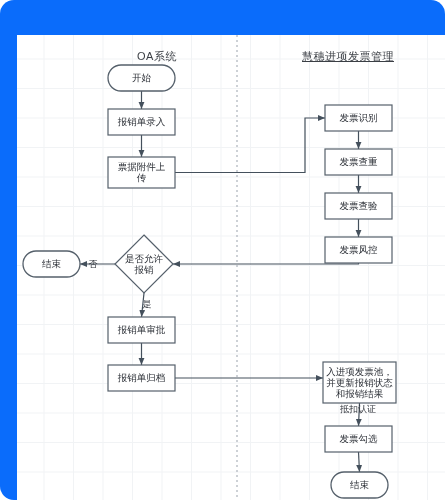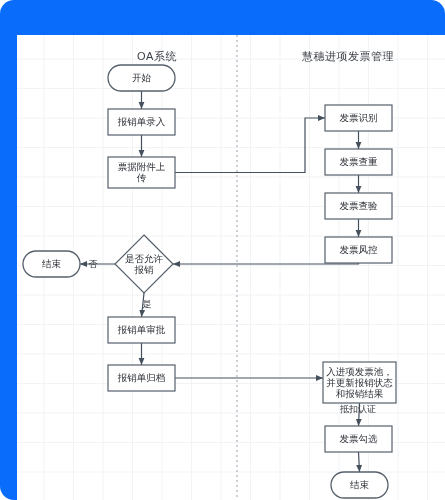--- a/index.html
+++ b/index.html
@@ -66,21 +66,21 @@
 </style>
 </head>
 <body>
 
 <div id="app">
   <div class="frame"></div>
 
   <div class="canvas">
 
     <div class="lane-title" id="lane-0" style="left: 120px; top: 14px;">OA系统</div>
-    <div class="lane-title" id="lane-1" style="left: 285px; top: 14px;">慧穗进项发票管理</div>
+    <div class="lane-title" id="lane-1" style="left: 285px; top: 14px; text-decoration: underline;">慧穗进项发票管理</div>
 
     <svg class="canvas-svg" width="411" height="466">
       <defs>
         <marker id="arrow" markerWidth="7" markerHeight="7" refX="6" refY="2.5" orient="auto" markerUnits="strokeWidth">
           <path d="M0,0 L6,2.5 L0,5 z" fill="#44505c"></path>
         </marker>
       </defs>
       <g id="divider-layer">
           <line x1="220" y1="0" x2="220" y2="466" stroke="#b8bec5" stroke-width="1.4" stroke-dasharray="2 3"></line>
         </g>

